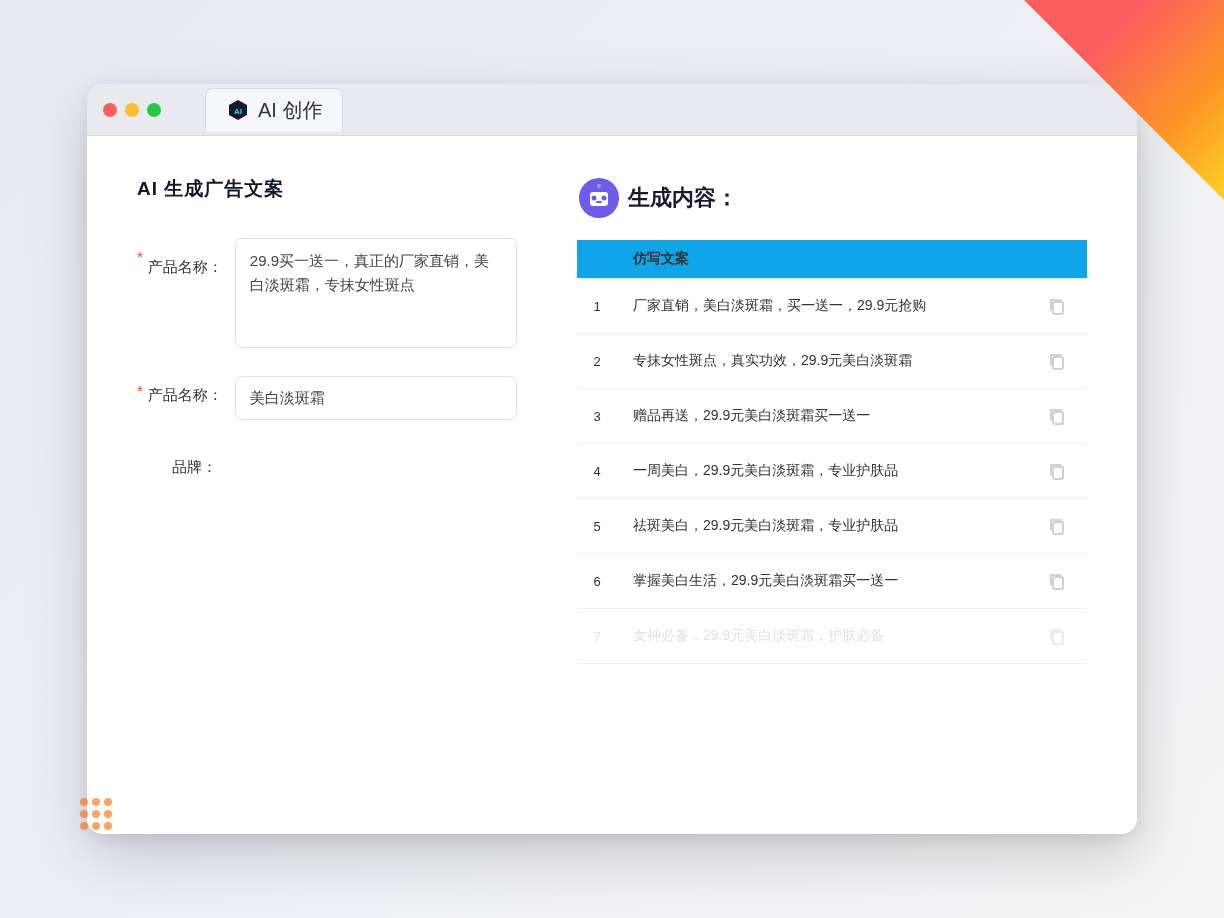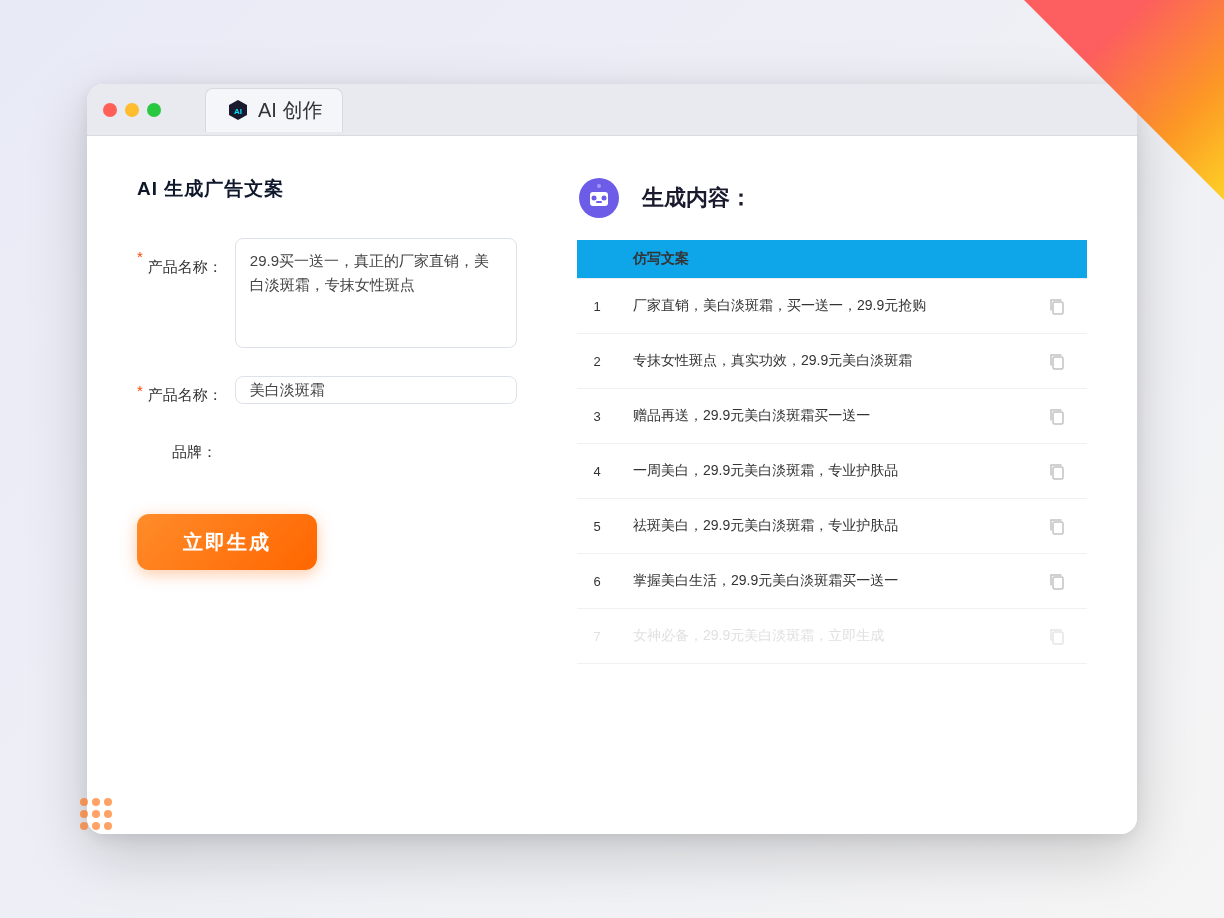--- a/index.html
+++ b/index.html
@@ -166,21 +166,21 @@
       font-family: inherit;
       resize: none;
       outline: none;
       background: #fff;
       line-height: 1.6;
     }
     .form-textarea {
       height: 110px;
     }
     .form-text-single {
-      height: 28px;
+      height: 44px;
     }
 
     .generate-btn {
       margin-top: 24px;
       width: 180px;
       height: 56px;
       background: linear-gradient(135deg, #ff8c2a, #ff6600);
       border: none;
       border-radius: 12px;
       color: #fff;
@@ -195,21 +195,21 @@
     
     .right-panel {
       flex: 1;
       display: flex;
       flex-direction: column;
     }
 
     .result-header {
       display: flex;
       align-items: center;
-      gap: 21px;
+      gap: 7px;
       margin-bottom: 20px;
     }
 
     .robot-icon {
       width: 44px;
       height: 44px;
     }
 
     .result-title {
       font-size: 22px;
@@ -348,21 +348,20 @@
       </div>
 
       <div class="form-group">
         <div class="form-row">
           <div style="display:flex;align-items:center;padding-top:0px;">
             <span class="form-label" style="padding-left:10px;">品牌：</span>
           </div>
         </div>
       </div>
 
-      <button class="generate-btn">立即生成</button>
     </div>
 
     <div class="right-panel">
       <div class="result-header">
 
         <svg class="robot-icon" viewBox="0 0 44 44" fill="none">
           <circle cx="22" cy="22" r="20" fill="#6c5ce7"></circle>
           <rect x="13" y="16" width="18" height="14" rx="3" fill="white"></rect>
           <circle cx="17" cy="22" r="2.5" fill="#6c5ce7"></circle>
           <circle cx="27" cy="22" r="2.5" fill="#6c5ce7"></circle>
@@ -451,21 +450,21 @@
                 <button class="copy-btn">
                   <svg class="copy-icon-svg" viewBox="0 0 18 18">
       <rect x="5" y="5" width="10" height="12" rx="1.5" stroke="#888" stroke-width="1.5" fill="none"></rect>
       <path d="M3 13V3h10" stroke="#888" stroke-width="1.5" fill="none" stroke-linecap="round"></path>
     </svg>
                 </button>
               </td>
             </tr>
             <tr style="opacity: 0.45;">
               <td class="row-num">7</td>
-              <td>女神必备，29.9元美白淡斑霜，立即生成</td>
+              <td>女神必备，29.9元美白淡斑霜，护肤必备</td>
               <td style="text-align: center;">
                 <button class="copy-btn">
                   <svg class="copy-icon-svg" viewBox="0 0 18 18">
       <rect x="5" y="5" width="10" height="12" rx="1.5" stroke="#888" stroke-width="1.5" fill="none"></rect>
       <path d="M3 13V3h10" stroke="#888" stroke-width="1.5" fill="none" stroke-linecap="round"></path>
     </svg>
                 </button>
               </td>
             </tr>
           </tbody>

